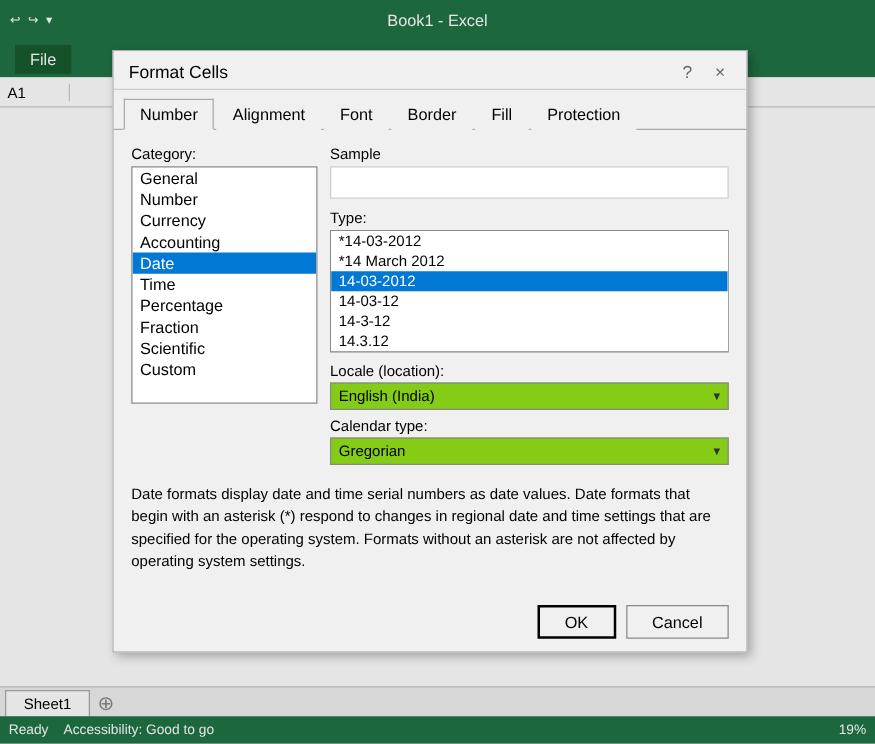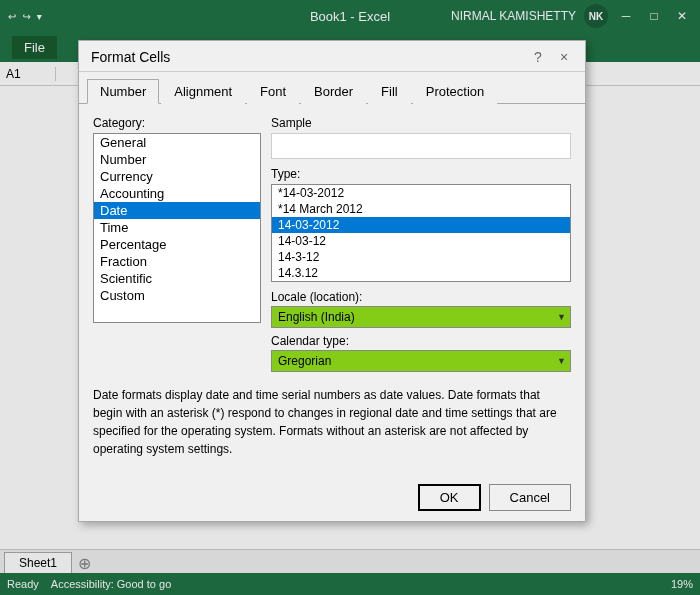--- a/index.html
+++ b/index.html
@@ -87,21 +87,21 @@
     .modal-overlay {
       position: absolute;
       top: 0; left: 0; right: 0; bottom: 0;
       background: rgba(0,0,0,0.1);
     }
 
     
     .dialog {
       position: absolute;
       top: 40px;
-      left: 78px;
+      left: 90px;
       width: 508px;
       background: #f0f0f0;
       border: 1px solid #aaa;
       box-shadow: 3px 3px 8px rgba(0,0,0,0.3);
     }
 
     
     .dialog-titlebar {
       background: #f0f0f0;
       padding: 8px 12px 6px;
@@ -159,21 +159,21 @@
     }
 
     
     .format-layout {
       display: flex;
       gap: 10px;
     }
 
     
     .category-section {
-      width: 168px;
+      width: 149px;
     }
     .section-label {
       font-size: 12px;
       margin-bottom: 3px;
     }
     .list-box {
       border: 1px solid #888;
       background: white;
       height: 190px;
       overflow-y: auto;
@@ -368,29 +368,20 @@
 
 <div class="excel-bg"></div>
 
 <div class="excel-titlebar">
   <div style="display:flex;align-items:center;gap:6px;">
     <span style="font-size:10px;color:white;">↩</span>
     <span style="font-size:10px;color:white;">↪</span>
     <span style="font-size:10px;color:white;">▾</span>
   </div>
   <span class="excel-title-center">Book1 - Excel</span>
-  <div class="excel-title-right">
-    <span class="excel-user">NIRMAL KAMISHETTY</span>
-    <div class="excel-avatar">
-      <span>NK</span>
-    </div>
-    <span class="excel-win-btn">─</span>
-    <span class="excel-win-btn">□</span>
-    <span class="excel-win-btn">✕</span>
-  </div>
 </div>
 
 <div class="excel-ribbon">
   <button class="excel-file-btn">File</button>
 </div>
 
 <div class="excel-grid">
   <div class="formula-bar">
     <span class="cell-ref">A1</span>
   </div>

